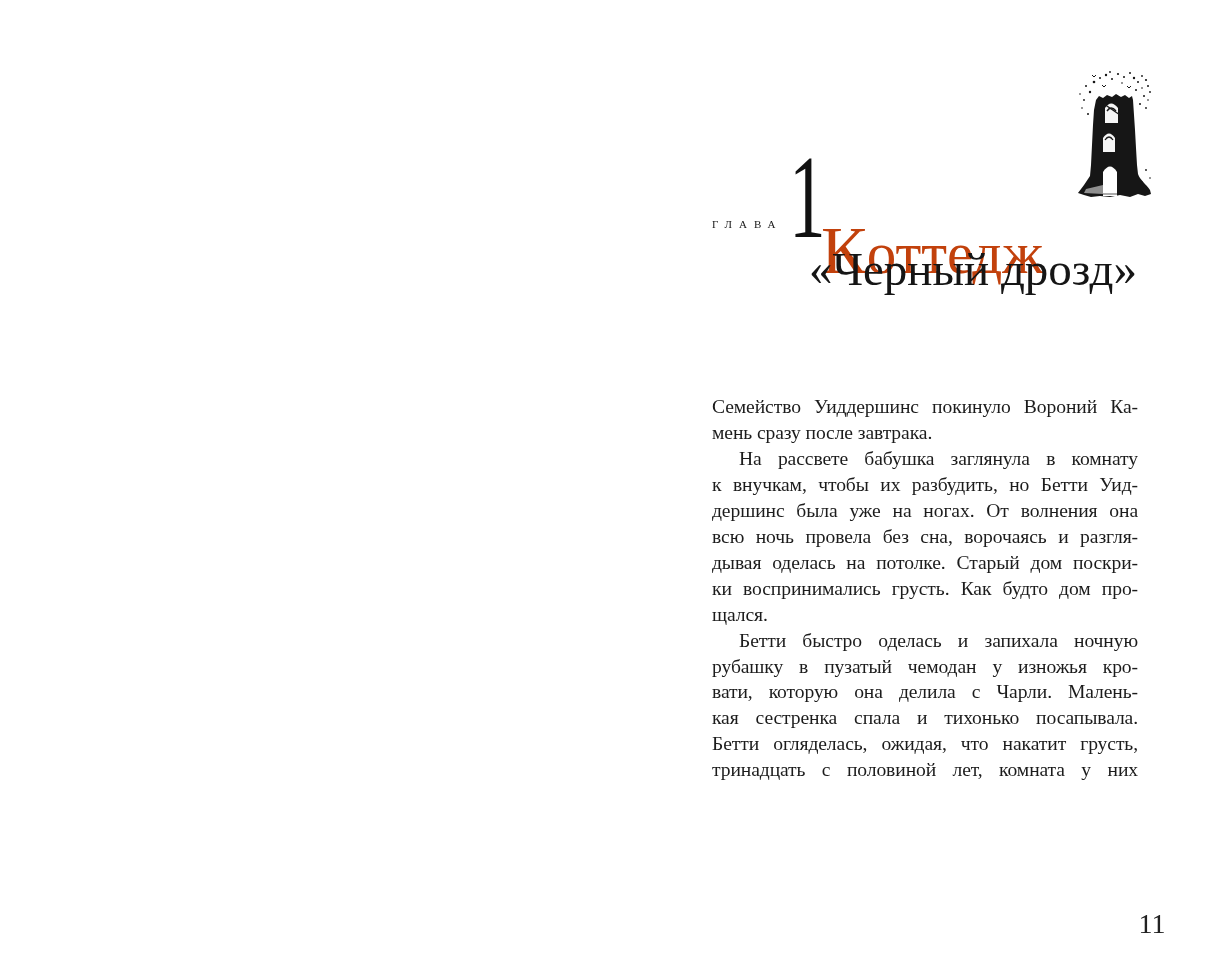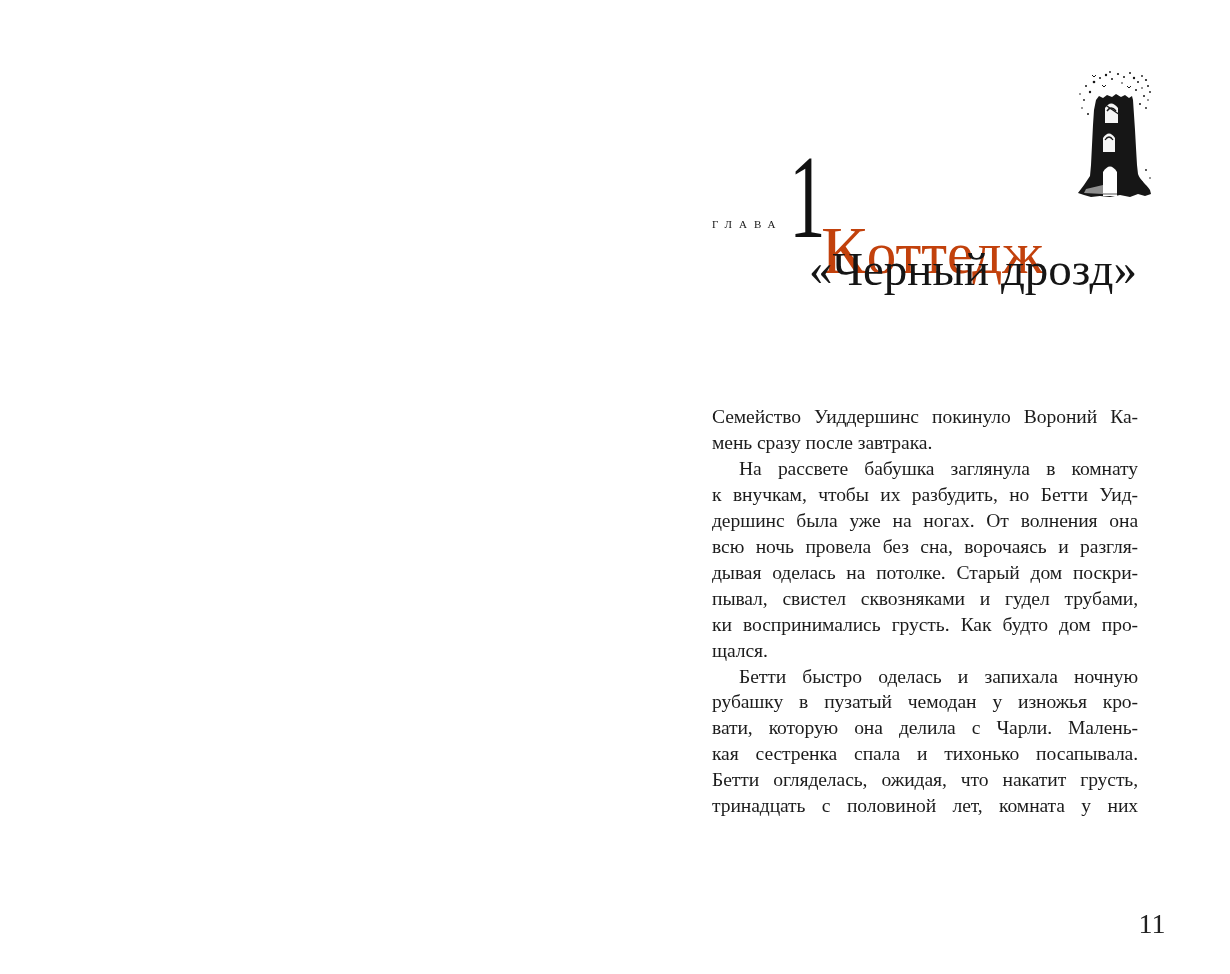--- a/index.html
+++ b/index.html
@@ -35,21 +35,21 @@
     font-size:47px;line-height:1;white-space:nowrap;
     color:#151515;
   }
   
   .tower{
     position:absolute;left:1072px;top:70px;
     width:84px;height:138px;
   }
   
   .body-text{
-    position:absolute;left:712px;top:404px;width:426px;
+    position:absolute;left:712px;top:394px;width:426px;
     font-size:19.6px;line-height:25.95px;
     letter-spacing:-0.1px;
     color:#1c1c1c;
   }
   .ln{text-align:justify;}
   .ln.j{text-align-last:justify;}
   .ln.e{text-align-last:left;}
   .ln.ind{text-indent:27px;}
   
   .page-number{
@@ -130,21 +130,20 @@
   <span class="chapter-title-2">«Черный дрозд»</span>
 
   <div class="body-text">
     <div class="ln j">Семейство Уиддершинс покинуло Вороний Ка-</div>
     <div class="ln e">мень сразу после завтрака.</div>
     <div class="ln j ind">На рассвете бабушка заглянула в комнату</div>
     <div class="ln j">к внучкам, чтобы их разбудить, но Бетти Уид-</div>
     <div class="ln j">дершинс была уже на ногах. От волнения она</div>
     <div class="ln j">всю ночь провела без сна, ворочаясь и разгля-</div>
     <div class="ln j">дывая оделась на потолке. Старый дом поскри-</div>
-    <div class="ln j">пывал, свистел сквозняками и гудел трубами,</div>
     <div class="ln j">ки воспринимались грусть. Как будто дом про-</div>
     <div class="ln e">щался.</div>
     <div class="ln j ind">Бетти быстро оделась и запихала ночную</div>
     <div class="ln j">рубашку в пузатый чемодан у изножья кро-</div>
     <div class="ln j">вати, которую она делила с Чарли. Малень-</div>
     <div class="ln j">кая сестренка спала и тихонько посапывала.</div>
     <div class="ln j">Бетти огляделась, ожидая, что накатит грусть,</div>
     <div class="ln j">тринадцать с половиной лет, комната у них</div>
   </div>
 

